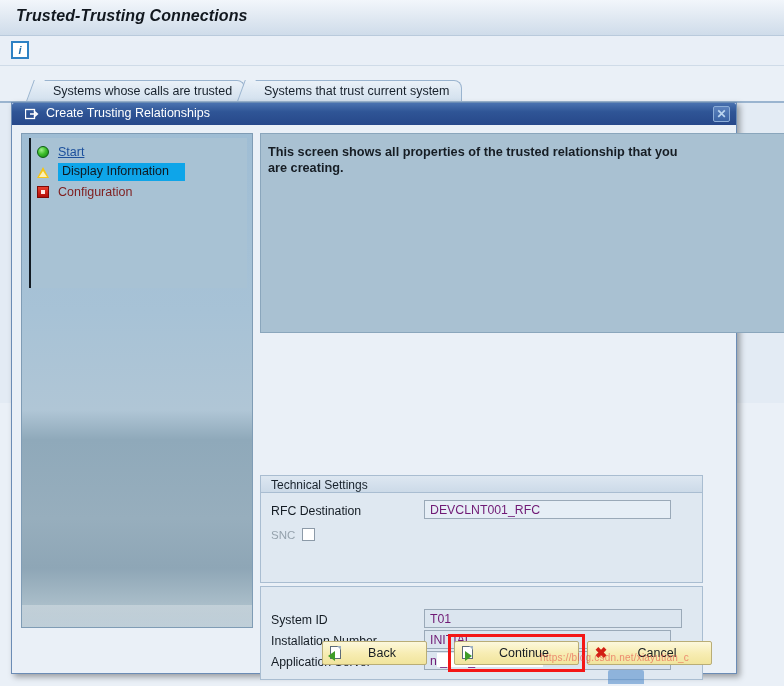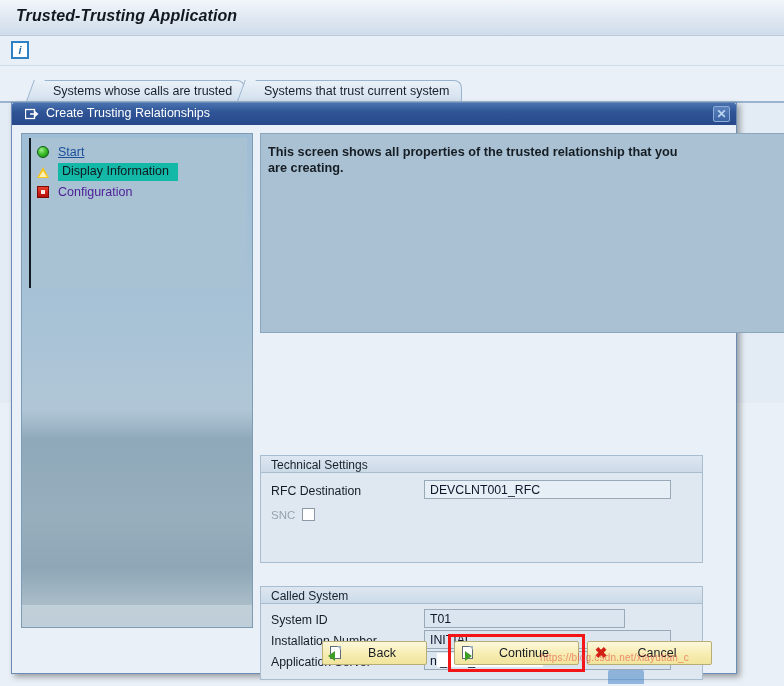--- a/index.html
+++ b/index.html
@@ -249,32 +249,32 @@
   }
   .icon-error::after {
     content: "";
     position: absolute;
     left: 3px; top: 3px;
     width: 4px; height: 4px;
     background: #ffe9e6;
   }
   .step-label {
     font-size: 12.5px;
-    color: #4c1d95;
+    color: #7f1d1d;
     white-space: nowrap;
     line-height: 1;
   }
   .step-label.link {
     color: #1b4f9c;
     text-decoration: underline;
     cursor: pointer;
   }
   .step-label.current {
-    background: #14b8a6;
-    padding: 2px 9px 3px 4px;
+    background: #0ea5e9;
+    padding: 2px 16px 3px 4px;
     color: #101820;
   }
 
   
   .desc-box {
     position: absolute;
     left: 248px; top: 30px;
     width: 549px; height: 200px;
     background: #a9c1d2;
     border: 1px solid #8aa6bc;
@@ -331,21 +331,21 @@
   .group-header {
     height: 17px;
     background: linear-gradient(to bottom, #dde7f1 0%, #ccdae8 100%);
     border-bottom: 1px solid #a9bdd1;
     font-size: 12px;
     color: #18222c;
     padding: 2px 0 0 10px;
     box-sizing: border-box;
     white-space: nowrap;
   }
-  .group.technical { left: 248px; top: 352px; width: 443px; height: 108px; }
+  .group.technical { left: 248px; top: 372px; width: 443px; height: 108px; }
   .group.called    { left: 248px; top: 483px; width: 443px; height: 94px; }
 
   .field-row {
     position: absolute;
     height: 19px;
     display: flex;
     align-items: center;
   }
   .field-label {
     font-size: 12.3px;
@@ -356,21 +356,21 @@
     color: #95a2ad;
     font-size: 11.5px;
   }
   .field-input {
     position: absolute;
     height: 19px;
     background: #dbe5ef;
     border: 1px solid #9aa9b8;
     box-sizing: border-box;
     font-size: 12.3px;
-    color: #0f172a;
+    color: #701a75;
     padding: 2px 0 0 5px;
     white-space: nowrap;
     overflow: hidden;
     cursor: text;
   }
   .field-input.focused {
     background: #e6eef6;
   }
   .focus-corners {
     position: absolute;
@@ -496,21 +496,21 @@
     border-radius: 2px 2px 0 0;
     pointer-events: none;
   }
 </style>
 </head>
 <body>
 
 <div id="root">
 
   <div class="app-header">
-    <div class="app-title">Trusted-Trusting Application</div>
+    <div class="app-title">Trusted-Trusting Connections</div>
   </div>
 
   <div class="app-toolbar">
     <div class="info-icon">
       <span>i</span>
     </div>
   </div>
 
   <div class="page-body">
     <div class="tabstrip">
@@ -586,26 +586,25 @@
           <i class="fc-br"></i>
       </div>
 
       <div class="field-row" style="left:10px; top:49px;">
         <span class="field-label disabled">SNC</span>
         <span class="checkbox"></span>
       </div>
     </div>
 
     <div class="group called">
-      <div class="group-header">Called System</div>
 
       <div class="field-row" style="left:10px; top:23px;">
         <span class="field-label">System ID</span>
       </div>
-      <div class="field-input" style="left:163px; top:22px; width:201px;">T01</div>
+      <div class="field-input" style="left:163px; top:22px; width:258px;">T01</div>
 
       <div class="field-row" style="left:10px; top:44px;">
         <span class="field-label">Installation Number</span>
       </div>
       <div class="field-input" style="left:163px; top:43px; width:247px;">INITIAL</div>
 
       <div class="field-row" style="left:10px; top:65px;">
         <span class="field-label">Application Server</span>
       </div>
       <div class="field-input" style="left:163px; top:64px; width:247px;">n                      _T01_00</div>

